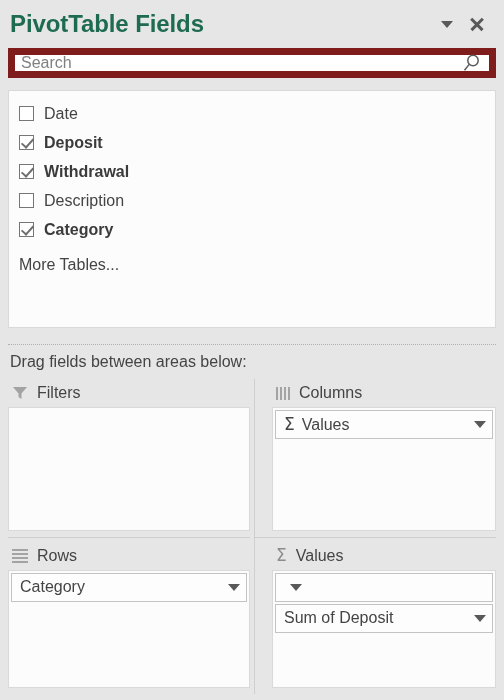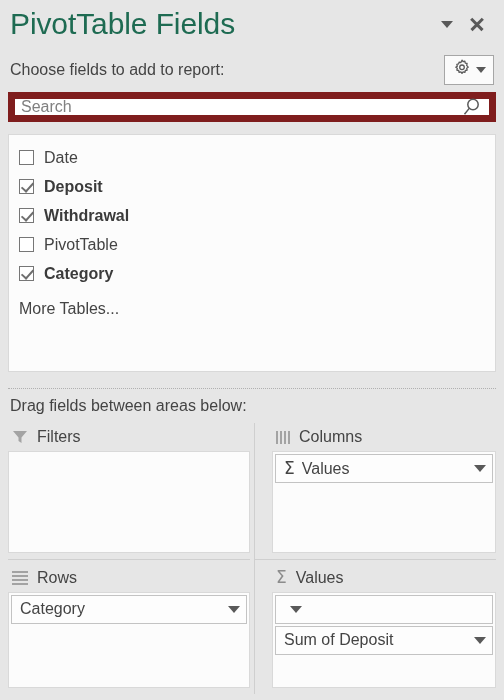--- a/index.html
+++ b/index.html
@@ -27,23 +27,23 @@
   
   .titlebar {
     height: 48px;
     flex: 0 0 48px;
     display: flex;
     align-items: center;
     padding: 0 12px 0 10px;
     box-sizing: border-box;
   }
   .pane-title {
-    font-size: 30px;
+    font-size: 24px;
     color: #1e6b52;
-    font-weight: normal;
+    font-weight: bold;
     letter-spacing: -0.1px;
     line-height: 1;
     flex: 1 1 auto;
     white-space: nowrap;
   }
   .title-btn {
     width: 30px;
     height: 30px;
     display: flex;
     align-items: center;
@@ -313,32 +313,20 @@
   <div class="titlebar">
     <div class="pane-title">PivotTable Fields</div>
     <div class="title-btn">
       <span class="caret-down"></span>
     </div>
     <div class="title-btn">
       <span class="close-x"></span>
     </div>
   </div>
 
-  <div class="choose-row">
-    <div class="choose-label">Choose fields to add to report:</div>
-    <div class="gear-button">
-      <span>
-        <svg width="20" height="20" viewBox="0 0 20 20" aria-hidden="true">
-          <path d="M10 2.2l1.05 1.5 1.8-.45.45 1.8 1.8.45-.45 1.8L16.2 9.2l-1.5 1.05.45 1.8-1.8.45-.45 1.8-1.8-.45L10 15.4l-1.1-1.55-1.8.45-.45-1.8-1.8-.45.45-1.8L3.8 9.2l1.5-1.05-.45-1.8 1.8-.45.45-1.8 1.8.45z" fill="none" stroke="#5a5a5a" stroke-width="1.3" stroke-linejoin="round"></path>
-          <circle cx="10" cy="9.3" r="2.3" fill="none" stroke="#5a5a5a" stroke-width="1.3"></circle>
-        </svg>
-      </span>
-      <span class="caret-mini"></span>
-    </div>
-  </div>
 
   <div class="search-wrap">
     <div class="search-box">
       <input type="text" value="" placeholder="Search" style="">
       <span class="search-icon">
         <svg width="22" height="22" viewBox="0 0 22 22" aria-hidden="true">
           <circle cx="12" cy="8.5" r="5.2" fill="none" stroke="#5a5a5a" stroke-width="1.5"></circle>
           <line x1="8.2" y1="12.4" x2="3.5" y2="18.2" stroke="#5a5a5a" stroke-width="1.5"></line>
         </svg>
       </span>
@@ -353,21 +341,21 @@
     <div class="field-item selected">
       <span class="chk checked"></span>
       <span class="field-label">Deposit</span>
     </div>
     <div class="field-item selected">
       <span class="chk checked"></span>
       <span class="field-label">Withdrawal</span>
     </div>
     <div class="field-item">
       <span class="chk"></span>
-      <span class="field-label">PivotTable</span>
+      <span class="field-label">Description</span>
     </div>
     <div class="field-item selected">
       <span class="chk checked"></span>
       <span class="field-label">Category</span>
     </div>
     <div class="more-tables">More Tables...</div>
   </div>
 
   <div class="dotted-sep"></div>
 

